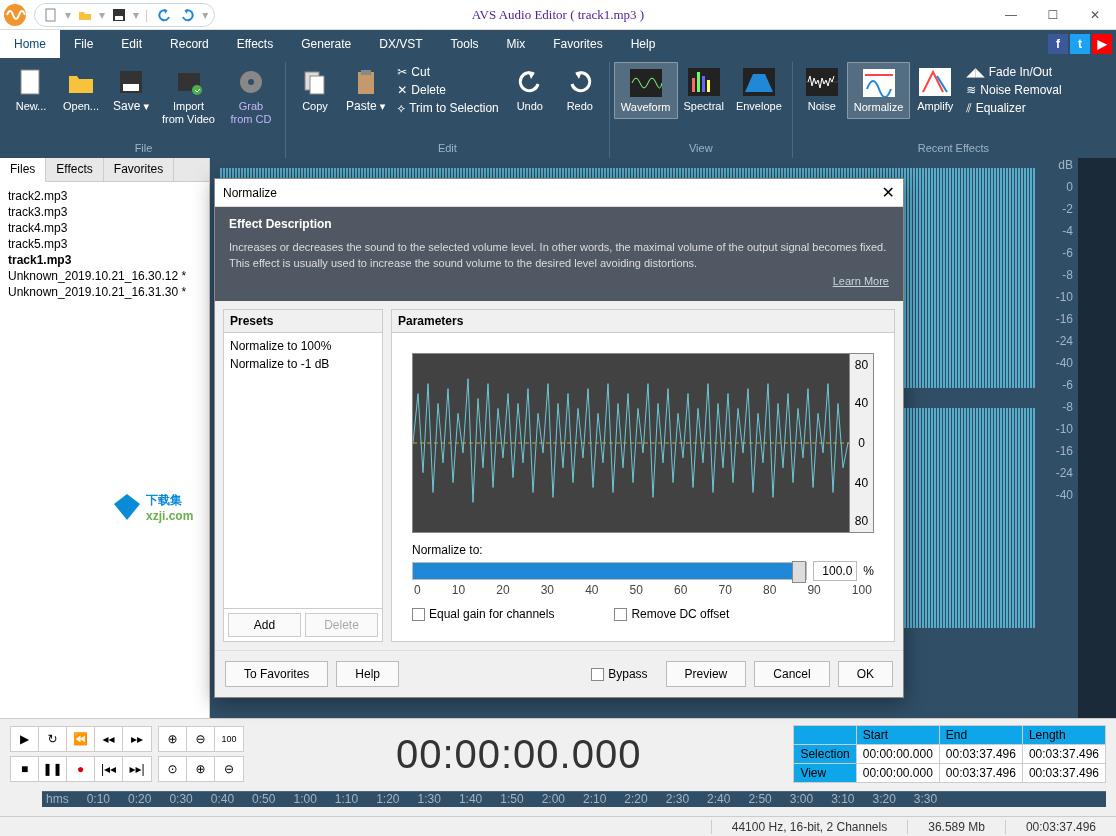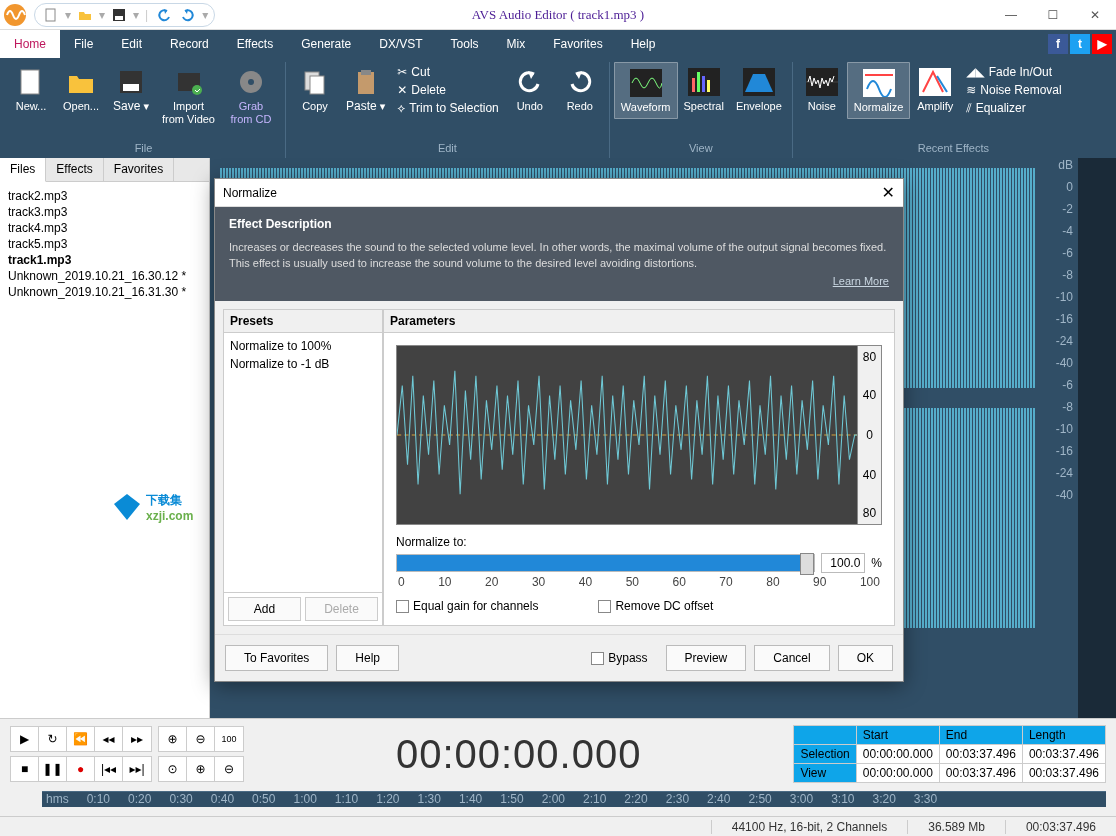--- a/index.html
+++ b/index.html
@@ -10,21 +10,21 @@
 .app-logo { width: 30px; height: 30px; display:flex; align-items:center; justify-content:center; }
 .qat { display: flex; align-items: center; gap: 4px; padding: 0 6px; border: 1px solid #c9d8e6; border-radius: 14px; height: 24px; margin-left: 4px; background: #fff; }
 .qat-btn { width: 20px; height: 20px; display:flex; align-items:center; justify-content:center; cursor:pointer; }
 .title-center { position: absolute; left: 0; right: 0; text-align: center; font-size: 13px; color: #4c1d95; pointer-events: none; font-family: Liberation Serif, serif; }
 .win-controls { position: absolute; right: 0; display: flex; }
 .win-btn { width: 42px; height: 30px; display:flex; align-items:center; justify-content:center; cursor:pointer; color:#555; }
 
 
 .menubar { height: 28px; background: #304e66; display: flex; align-items: stretch; }
 .menu-item { padding: 0 14px; color: #fff; display:flex; align-items:center; cursor:pointer; }
-.menu-item.active { background: #fff; color: #be185d; }
+.menu-item.active { background: #fff; color: #0c4a6e; }
 .menu-social { margin-left:auto; display:flex; align-items:center; gap:2px; padding-right:4px; }
 .social-ico { width:20px; height:20px; background:#fff; display:flex; align-items:center; justify-content:center; font-weight:bold; font-size:12px; }
 
 
 .ribbon { height: 100px; background: #304e66; display: flex; padding: 4px 2px 0 2px; }
 .ribbon-group { border-right: 1px solid #4a6a84; padding: 0 4px; display:flex; flex-direction:column; }
 .ribbon-group:last-child { border-right:none; }
 .ribbon-row { display:flex; align-items:flex-start; flex:1; }
 .ribbon-btn { display:flex; flex-direction:column; align-items:center; justify-content:flex-start; padding: 4px 6px; color:#fff; cursor:pointer; text-align:center; min-width:50px; }
 .ribbon-btn.wide { min-width:60px; }
@@ -73,30 +73,30 @@
 
 
 .overlay { position:absolute; left:0; top:0; right:0; bottom:0; pointer-events:none; }
 .dialog { position:absolute; left:214px; top:178px; width:690px; background:#fff; border:1px solid #888; box-shadow:0 4px 20px rgba(0,0,0,0.4); pointer-events:auto; }
 .dlg-titlebar { height:28px; display:flex; align-items:center; padding:0 8px; border-bottom:1px solid #ddd; }
 .dlg-close { margin-left:auto; cursor:pointer; font-size:16px; }
 .dlg-desc { background:#4f5863; color:#ddd; padding:10px 14px 14px 14px; }
 .dlg-desc-title { font-weight:bold; color:#fff; margin-bottom:8px; }
 .dlg-desc-text { font-size:11px; line-height:16px; }
 .learn-more { text-align:right; color:#c8d5e0; text-decoration:underline; cursor:pointer; margin-top:4px; font-size:11px; }
-.dlg-body { display:flex; padding:8px; background:#f0f0f0; }
+.dlg-body { display:flex; padding:8px; gap:8px; background:#f0f0f0; }
 .presets-panel { width:160px; background:#fff; border:1px solid #ccc; display:flex; flex-direction:column; }
 .panel-hdr { background:#f0f0f0; padding:4px 6px; font-weight:bold; border-bottom:1px solid #ccc; }
 .preset-list { flex:1; padding:4px 6px; }
 .preset-item { padding:2px 0; cursor:pointer; }
 .preset-btns { display:flex; padding:4px; gap:4px; border-top:1px solid #ccc; }
 .pbtn { flex:1; padding:4px; border:1px solid #ccc; background:#fafafa; cursor:pointer; text-align:center; }
 .pbtn.disabled { color:#aaa; }
 .params-panel { flex:1; background:#fff; border:1px solid #ccc; padding:0; }
-.params-body { padding:12px; }
+.params-body { padding:20px; }
 .mini-wave { height:180px; background:#424242; border:1px solid #888; position:relative; overflow:hidden; }
 .mini-wave-axis { position:absolute; right:0; top:0; bottom:0; width:24px; background:#f0f0f0; border-left:1px solid #888; font-size:10px; }
 .mini-wave-axis div { text-align:center; position:absolute; width:100%; }
 .norm-row { margin-top:10px; }
 .slider-wrap { display:flex; align-items:center; gap:6px; margin-top:4px; }
 .hslider { flex:1; height:18px; position:relative; background:#e8e8e8; border:1px solid #bbb; }
 .hslider-fill { position:absolute; left:0; top:0; bottom:0; background:#2188d8; }
 .hslider-thumb { position:absolute; top:-2px; width:14px; height:22px; background:#ddd; border:1px solid #888; }
 .slider-val { width:44px; border:1px solid #bbb; padding:2px 4px; text-align:right; background:#fff; }
 .slider-scale { display:flex; justify-content:space-between; font-size:10px; color:#444; margin-top:2px; padding:0 2px; }

